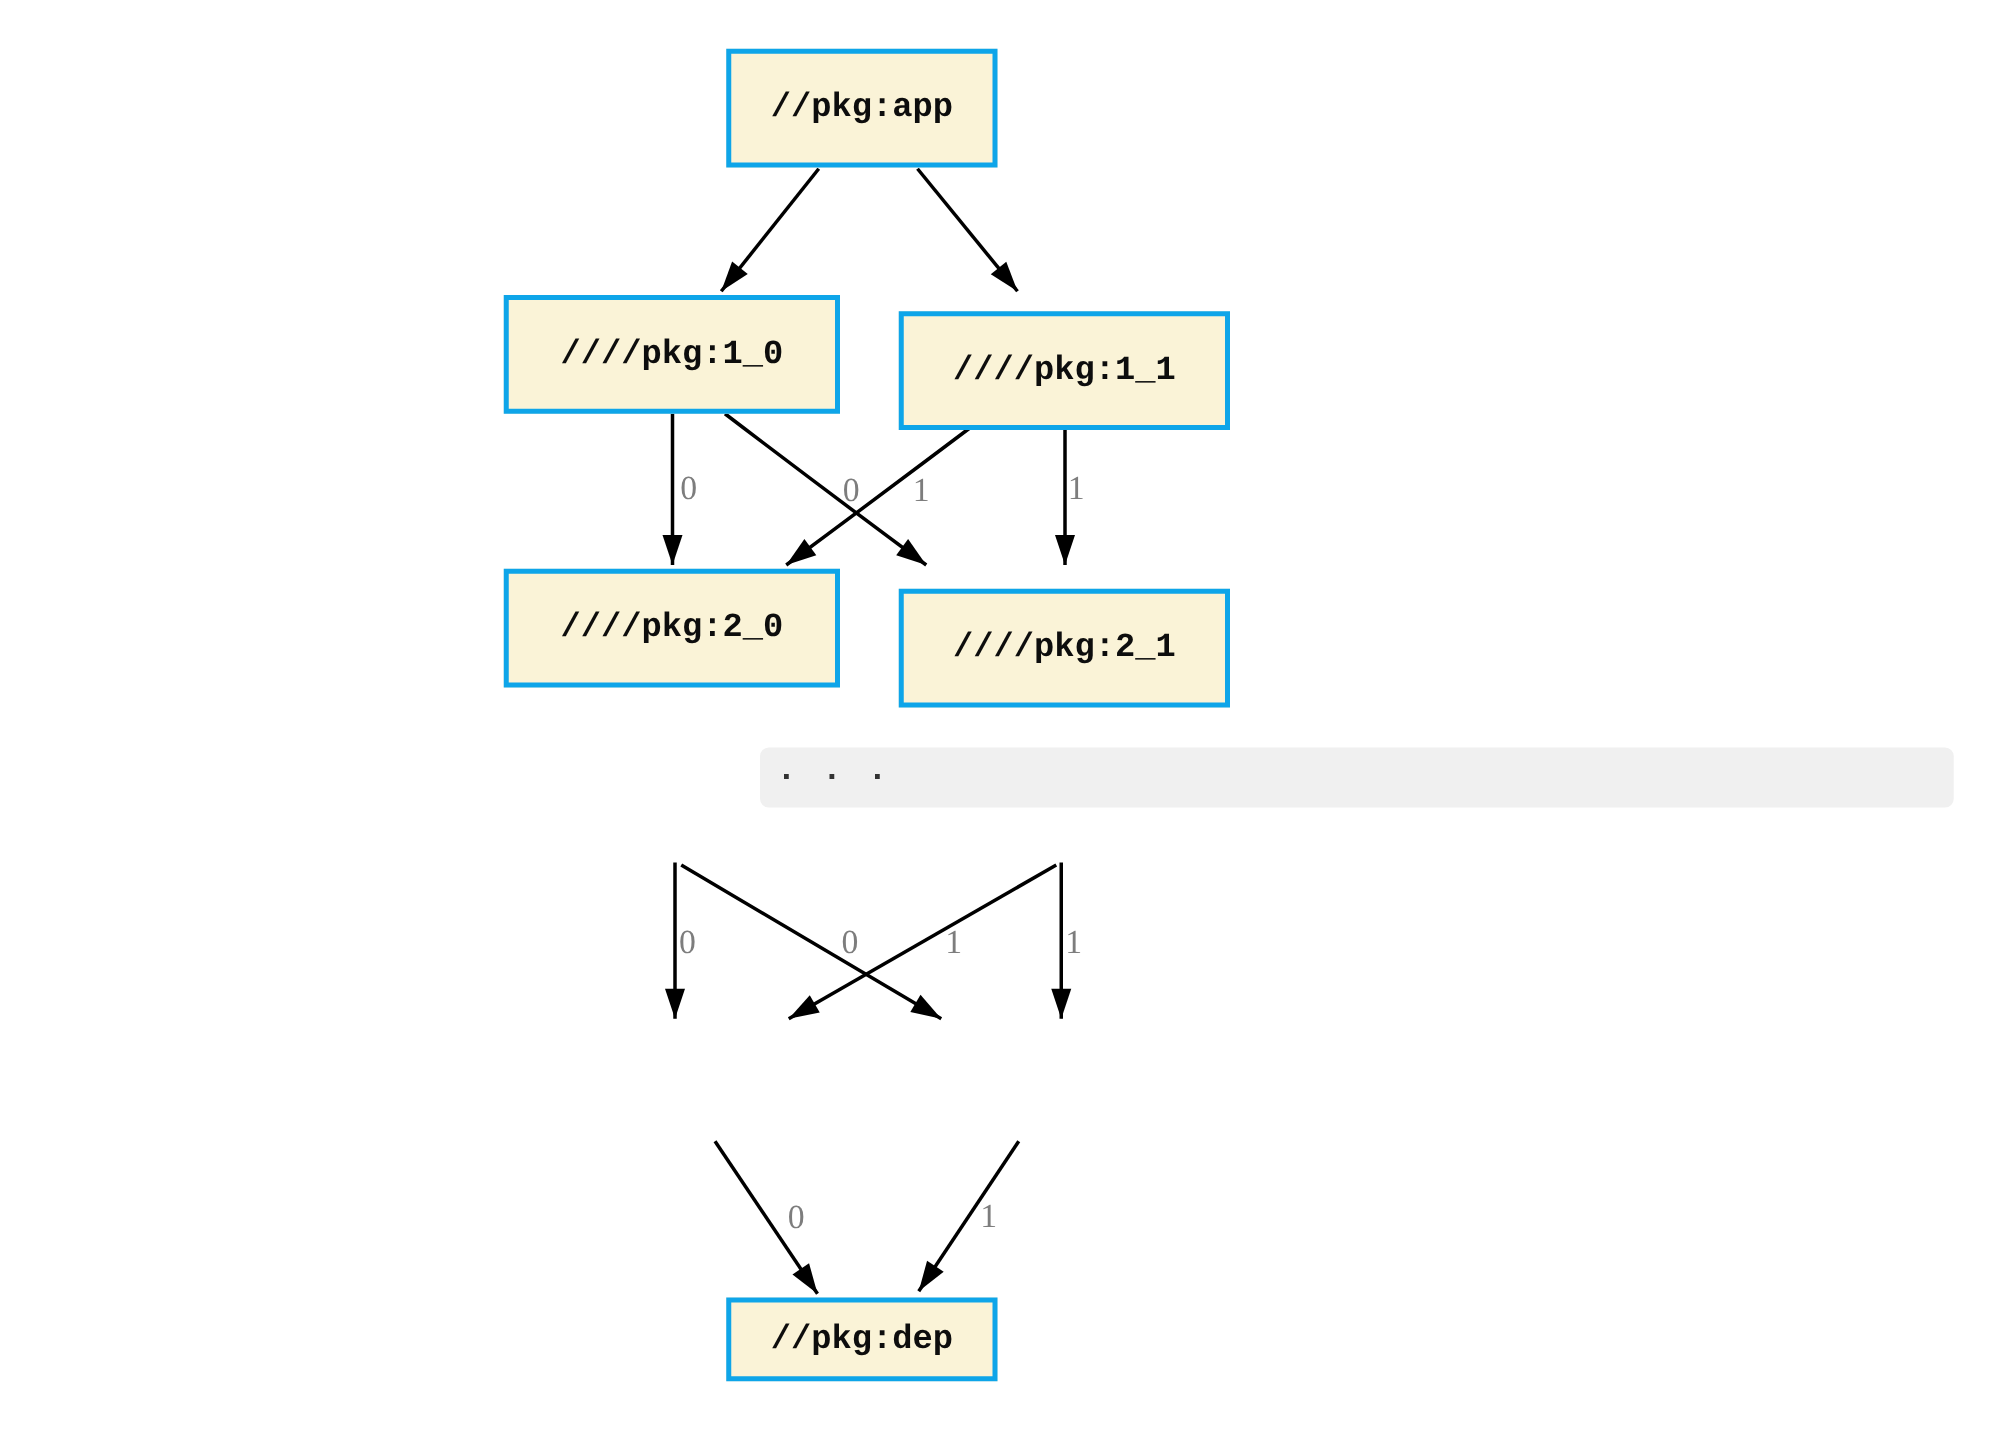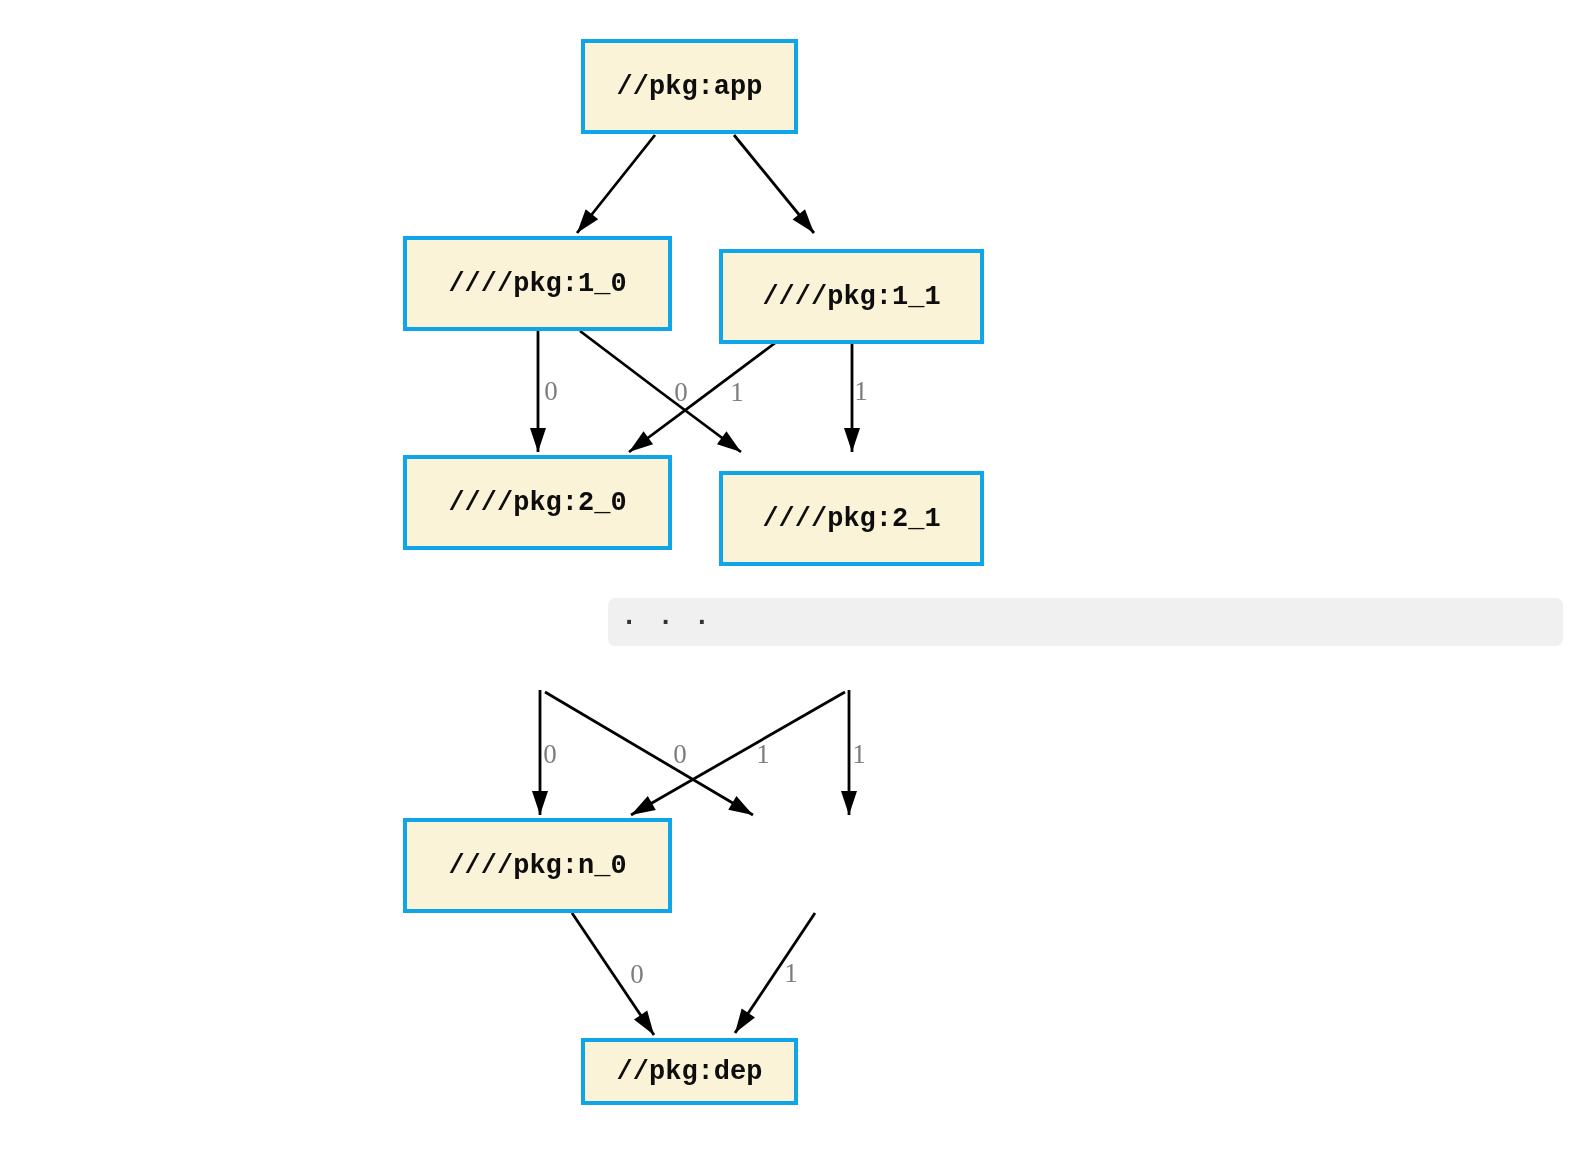--- a/index.html
+++ b/index.html
@@ -111,23 +111,20 @@
   </div>
 
   <div class="node" style="left:719px; top:455px; width:265px; height:95px;margin-top:16px;">
     <span class="node-label">////pkg:2_1</span>
   </div>
 
   <div class="ellipsis-band">
     <span class="ellipsis-text">. . .</span>
   </div>
 
-  <div class="node" style="left:403px; top:818px; width:269px; height:95px;">
-    <span class="node-label">////pkg:n_0</span>
-  </div>
 
 
   <div class="node" style="left:581px; top:1038px; width:217px; height:67px;">
     <span class="node-label">//pkg:dep</span>
   </div>
 
   <span class="edge-label" style="left:551px; top:391px;">0</span>
   <span class="edge-label" style="left:681px; top:392px;">0</span>
   <span class="edge-label" style="left:737px; top:392px;">1</span>
   <span class="edge-label" style="left:861px; top:391px;">1</span>

